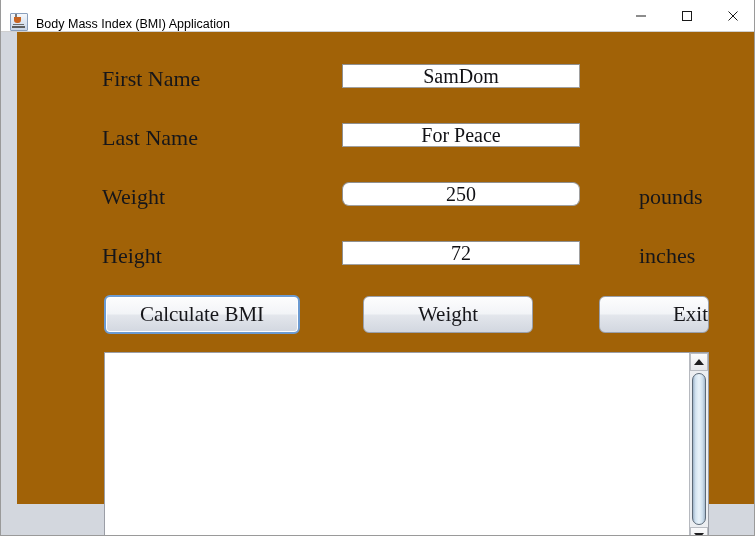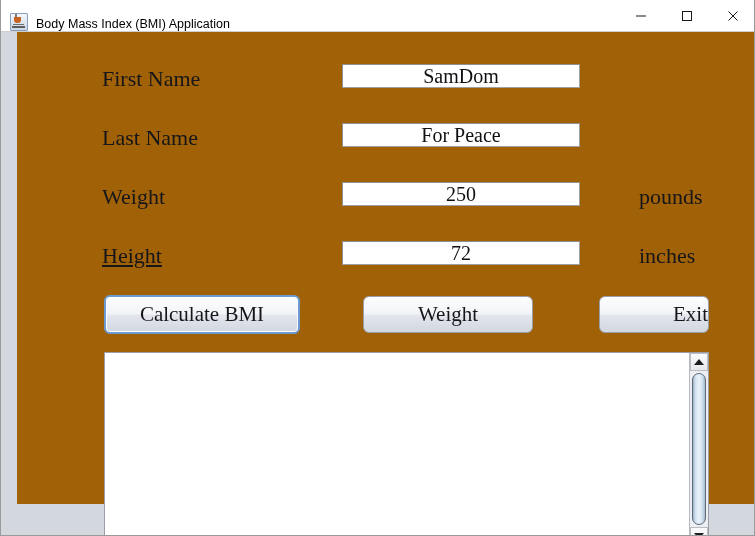--- a/index.html
+++ b/index.html
@@ -250,24 +250,24 @@
 
   <div class="client">
 
     <div class="lbl" style="left:85px; top:36px;">First Name</div>
     <input class="field" type="text" style="left: 325px; top: 32px; width: 238px; height: 24px;" value="SamDom">
 
     <div class="lbl" style="left:85px; top:95px;">Last Name</div>
     <input class="field" type="text" style="left: 325px; top: 91px; width: 238px; height: 24px;" value="For Peace">
 
     <div class="lbl" style="left:85px; top:154px;">Weight</div>
-    <input class="field" type="text" style="left: 325px; top: 150px; width: 238px; height: 24px;" value="250">
+    <input class="field" type="text" style="left: 325px; top: 150px; width: 238px; height: 24px; border-radius: 7px;" value="250">
     <div class="lbl" style="left:622px; top:154px;">pounds</div>
 
-    <div class="lbl" style="left:85px; top:213px;text-decoration:underline;">Height</div>
+    <div class="lbl" style="left:85px; top:213px;">Height</div>
     <input class="field" type="text" style="left: 325px; top: 209px; width: 238px; height: 24px;" value="72">
     <div class="lbl" style="left:622px; top:213px;">inches</div>
 
     <button class="btn focused" style="left:87px; top:263px; width:196px; height:39px;">Calculate BMI</button>
     <button class="btn" style="left:346px; top:264px; width:170px; height:37px;">Weight</button>
     <button class="btn" style="left:582px; top:264px; width:110px; height:37px;text-align:right;">Exit</button>
 
     <div class="resultwrap" style="left:87px; top:320px; width:605px; height:194px;">
 
       <div class="vscroll">

